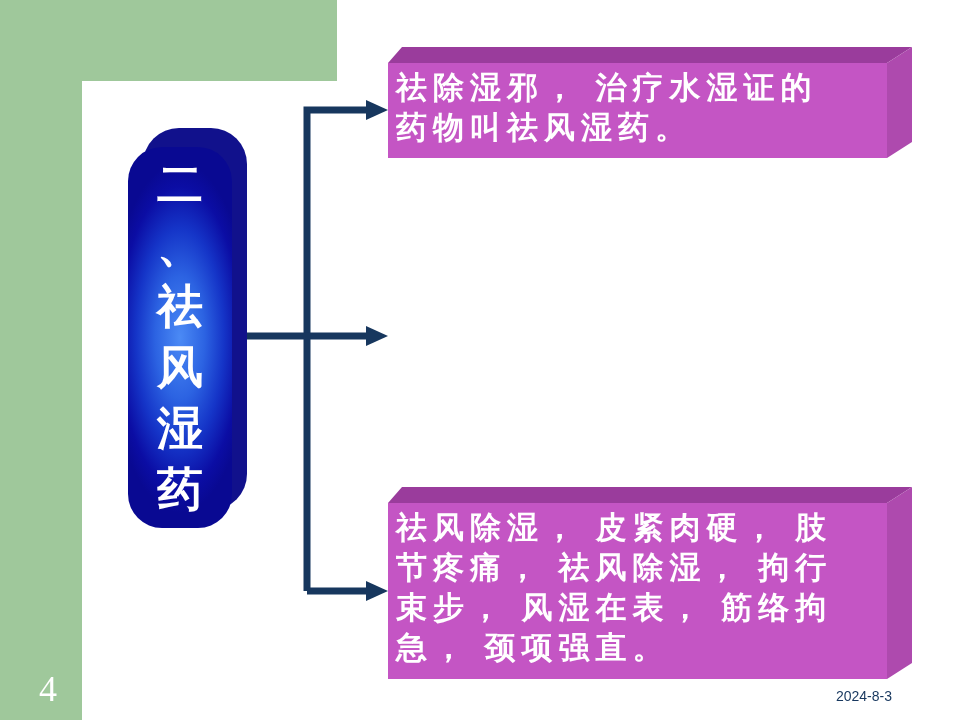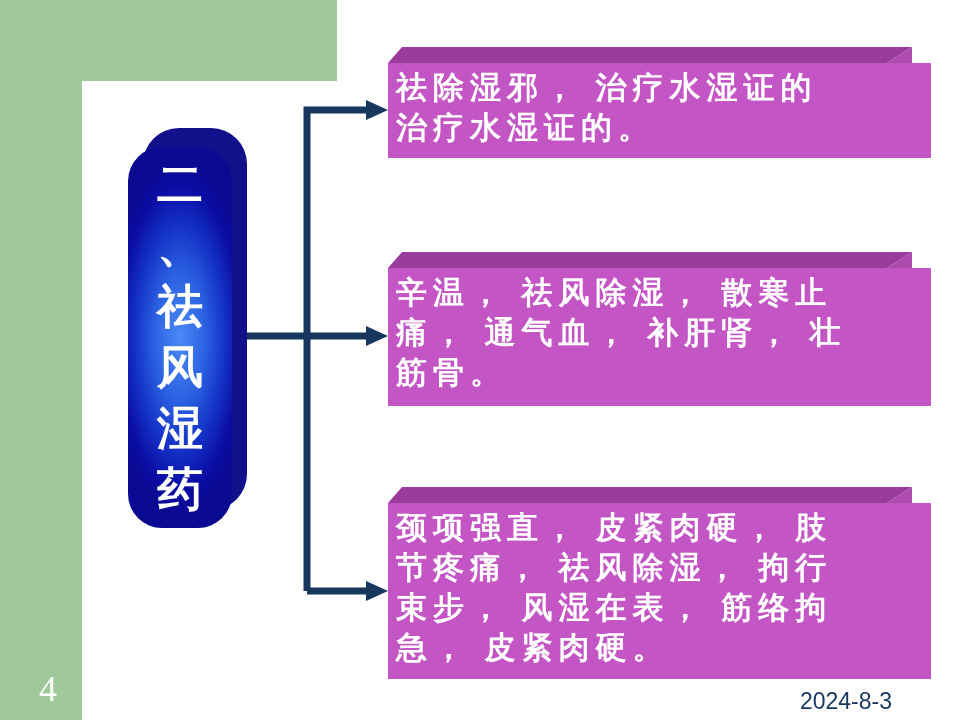--- a/index.html
+++ b/index.html
@@ -37,21 +37,21 @@
       #4B8AF5 0%, #2C63E2 35%, #1535C8 62%, #0B0DA4 86%, #090992 100%);
   }
   .capsule-text{
     display:flex;flex-direction:column;align-items:center;justify-content:space-evenly;
     height:100%;color:var(--text);font-weight:bold;font-size:46px;line-height:1;
     font-family:"Liberation Serif","DejaVu Serif",serif;
   }
   
   .box3d{position:absolute;left:388px;width:524px;}
   .box3d .face{
-    position:absolute;left:0;top:16px;bottom:0;width:543px;background:var(--box-face);
+    position:absolute;left:0;top:16px;bottom:0;width:499px;background:var(--box-face);
     box-sizing:border-box;padding:5px 0 0 8px;
     color:var(--text);font-weight:bold;font-size:31px;line-height:40px;letter-spacing:6px;
   }
   .box3d .bevel-top{
     position:absolute;left:0;top:0;width:524px;height:16px;background:var(--box-top);
     clip-path:polygon(14px 0, 100% 0, 499px 100%, 0 100%);
   }
   .box3d .bevel-right{
     position:absolute;right:0;top:0;width:25px;height:100%;background:var(--box-side);
     clip-path:polygon(0 16px, 100% 0, 100% calc(100% - 16px), 0 100%);
@@ -59,21 +59,21 @@
   .box-definition{top:47px;height:111px;}
   .box-properties{top:252px;height:154px;}
   .box-indications{top:487px;height:192px;}
 
   .page-number{
     position:absolute;left:28px;top:668px;width:40px;text-align:center;
     color:#fff;font-size:36px;font-family:"Liberation Serif","DejaVu Serif",serif;
   }
   .date-stamp{
     position:absolute;right:68px;top:688px;
-    color:var(--date-text);font-size:23px;font-family:"Liberation Sans",sans-serif;
+    color:var(--date-text);font-size:14px;font-family:"Liberation Sans",sans-serif;
   }
 </style>
 </head>
 <body>
 
 <div class="slide">
 
   <div class="green-top"></div>
   <div class="green-left"></div>
   <div class="content-panel"></div>
@@ -97,41 +97,32 @@
       <span>湿</span>
       <span>药</span>
     </div>
   </div>
 
   <div class="box3d box-definition">
     <div class="bevel-top"></div>
     <div class="bevel-right"></div>
     <div class="face">
       <div>祛除湿邪， 治疗水湿证的</div>
-      <div>治疗水湿证的。</div>
+      <div>药物叫祛风湿药。</div>
     </div>
   </div>
 
-  <div class="box3d box-properties">
-    <div class="bevel-top"></div>
-    <div class="bevel-right"></div>
-    <div class="face">
-      <div>辛温， 祛风除湿， 散寒止</div>
-      <div>痛， 通气血， 补肝肾， 壮</div>
-      <div>筋骨。</div>
-    </div>
-  </div>
 
   <div class="box3d box-indications">
     <div class="bevel-top"></div>
     <div class="bevel-right"></div>
     <div class="face">
-      <div>颈项强直， 皮紧肉硬， 肢</div>
+      <div>祛风除湿， 皮紧肉硬， 肢</div>
       <div>节疼痛， 祛风除湿， 拘行</div>
       <div>束步， 风湿在表， 筋络拘</div>
-      <div>急， 皮紧肉硬。</div>
+      <div>急， 颈项强直。</div>
     </div>
   </div>
 
   <div class="page-number">4</div>
   <div class="date-stamp">2024-8-3</div>
 
 </div>
 
 </body></html>

